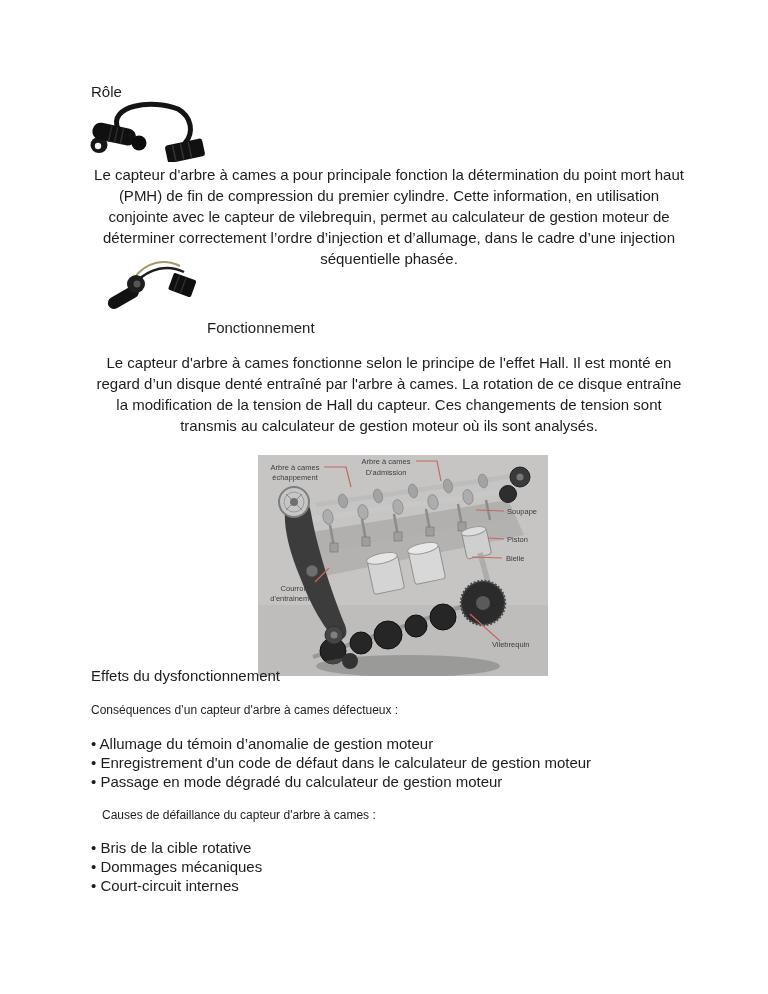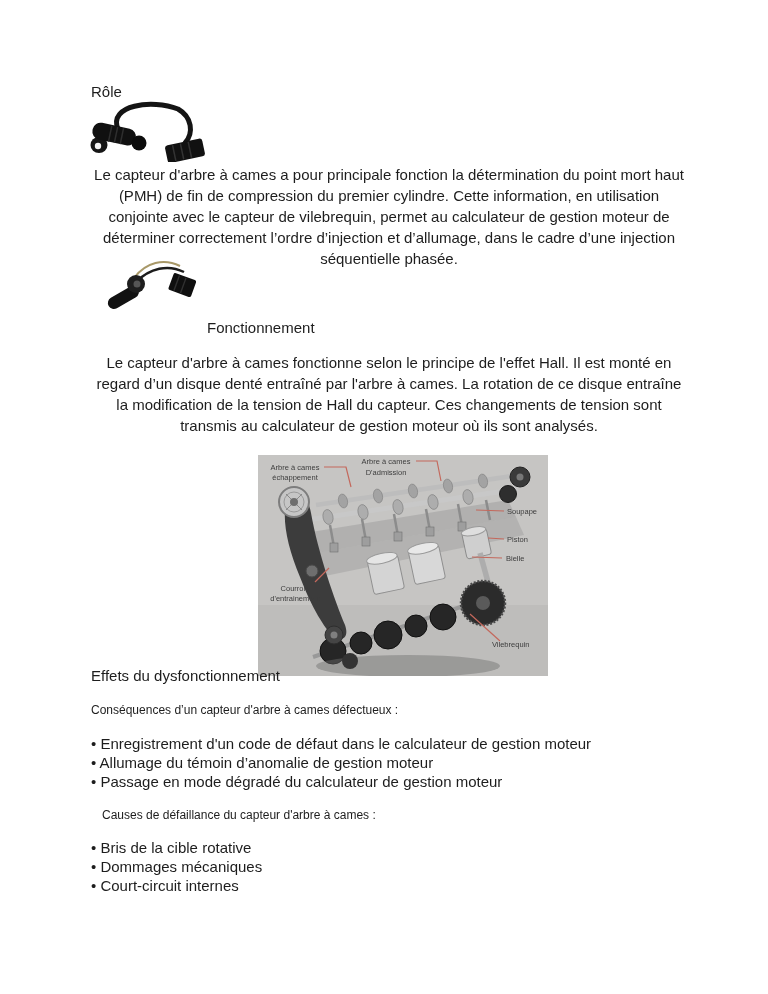--- a/index.html
+++ b/index.html
@@ -171,22 +171,22 @@
     <text x="37" y="146" text-anchor="middle">d'entrainement</text>
     <text x="234" y="192">Vilebrequin</text>
   </g>
 </svg>
 
 <div class="abs heading" style="left:91px;top:666px;">Effets du dysfonctionnement</div>
 
 <div class="abs intro" style="left:91px;top:701px;">Conséquences d’un capteur d'arbre à cames défectueux :</div>
 
 <div class="abs list" style="left:91px;top:734px;">
+  <div>• Allumage du témoin d’anomalie de gestion moteur</div>
   <div>• Enregistrement d'un code de défaut dans le calculateur de gestion moteur</div>
-  <div>• Allumage du témoin d’anomalie de gestion moteur</div>
   <div>• Passage en mode dégradé du calculateur de gestion moteur</div>
 </div>
 
 <div class="abs intro" style="left:102px;top:806px;">Causes de défaillance du capteur d'arbre à cames :</div>
 
 <div class="abs list" style="left:91px;top:838px;">
   <div>• Bris de la cible rotative</div>
   <div>• Dommages mécaniques</div>
   <div>• Court-circuit internes</div>
 </div>

